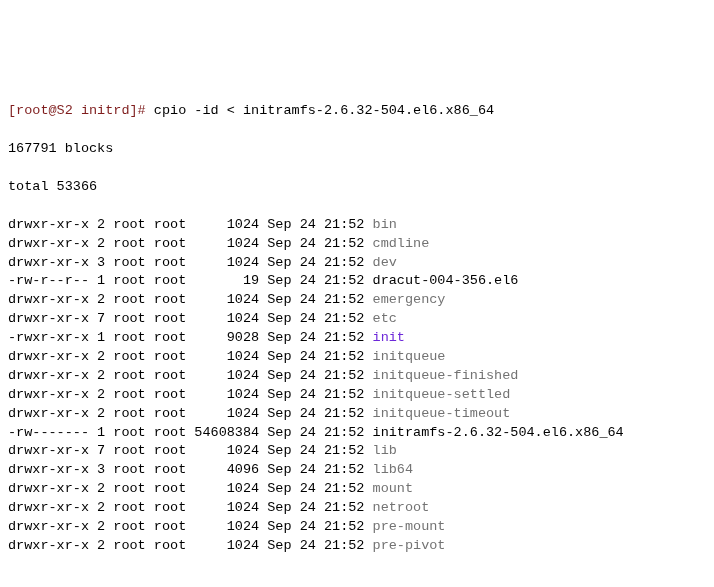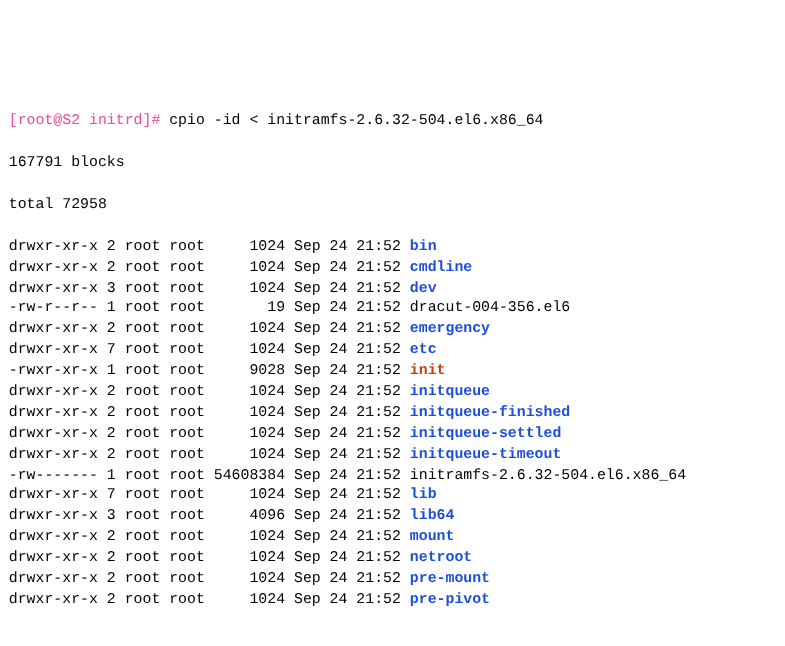--- a/index.html
+++ b/index.html
@@ -11,32 +11,32 @@
     background: #ffffff;
     color: #000000;
     white-space: pre;
   }
   .term {
     display: block;
   }
   .line {
     display: block;
   }
-  .prompt-user { color: #ec4899; text-align: center; }
+  .prompt-user { color: #7f1d1d; text-align: center; }
   .cmd { color: #000; margin-top: 27px; }
-  .dir { color: #1d4ed8; font-weight: bold; }
-  .exec { color: #c2410c; font-weight: bold; }
+  .dir { color: #737373; font-weight: normal; }
+  .exec { color: #6d28d9; font-weight: normal; }
   .file { color: #000; margin-top: 40px; }
 </style>
 </head>
 <body>
 
 
 
 <div class="term">
 <span class="line"><span class="prompt-user">[root@S2 initrd]# </span><span class="cmd">cpio -id &lt; initramfs-2.6.32-504.el6.x86_64</span></span>
 <span class="line">167791 blocks</span>
-<span class="line">total 72958</span>
+<span class="line">total 53366</span>
 <div id="listing"><span class="line"><span>drwxr-xr-x 2 root root     1024 Sep 24 21:52 </span><span class="dir">bin</span></span><span class="line"><span>drwxr-xr-x 2 root root     1024 Sep 24 21:52 </span><span class="dir">cmdline</span></span><span class="line"><span>drwxr-xr-x 3 root root     1024 Sep 24 21:52 </span><span class="dir">dev</span></span><span class="line"><span>-rw-r--r-- 1 root root       19 Sep 24 21:52 </span><span class="file">dracut-004-356.el6</span></span><span class="line"><span>drwxr-xr-x 2 root root     1024 Sep 24 21:52 </span><span class="dir">emergency</span></span><span class="line"><span>drwxr-xr-x 7 root root     1024 Sep 24 21:52 </span><span class="dir">etc</span></span><span class="line"><span>-rwxr-xr-x 1 root root     9028 Sep 24 21:52 </span><span class="exec">init</span></span><span class="line"><span>drwxr-xr-x 2 root root     1024 Sep 24 21:52 </span><span class="dir">initqueue</span></span><span class="line"><span>drwxr-xr-x 2 root root     1024 Sep 24 21:52 </span><span class="dir">initqueue-finished</span></span><span class="line"><span>drwxr-xr-x 2 root root     1024 Sep 24 21:52 </span><span class="dir">initqueue-settled</span></span><span class="line"><span>drwxr-xr-x 2 root root     1024 Sep 24 21:52 </span><span class="dir">initqueue-timeout</span></span><span class="line"><span>-rw------- 1 root root 54608384 Sep 24 21:52 </span><span class="file">initramfs-2.6.32-504.el6.x86_64</span></span><span class="line"><span>drwxr-xr-x 7 root root     1024 Sep 24 21:52 </span><span class="dir">lib</span></span><span class="line"><span>drwxr-xr-x 3 root root     4096 Sep 24 21:52 </span><span class="dir">lib64</span></span><span class="line"><span>drwxr-xr-x 2 root root     1024 Sep 24 21:52 </span><span class="dir">mount</span></span><span class="line"><span>drwxr-xr-x 2 root root     1024 Sep 24 21:52 </span><span class="dir">netroot</span></span><span class="line"><span>drwxr-xr-x 2 root root     1024 Sep 24 21:52 </span><span class="dir">pre-mount</span></span><span class="line"><span>drwxr-xr-x 2 root root     1024 Sep 24 21:52 </span><span class="dir">pre-pivot</span></span></div>
 </div>
 
 
 
 
 </body></html>

